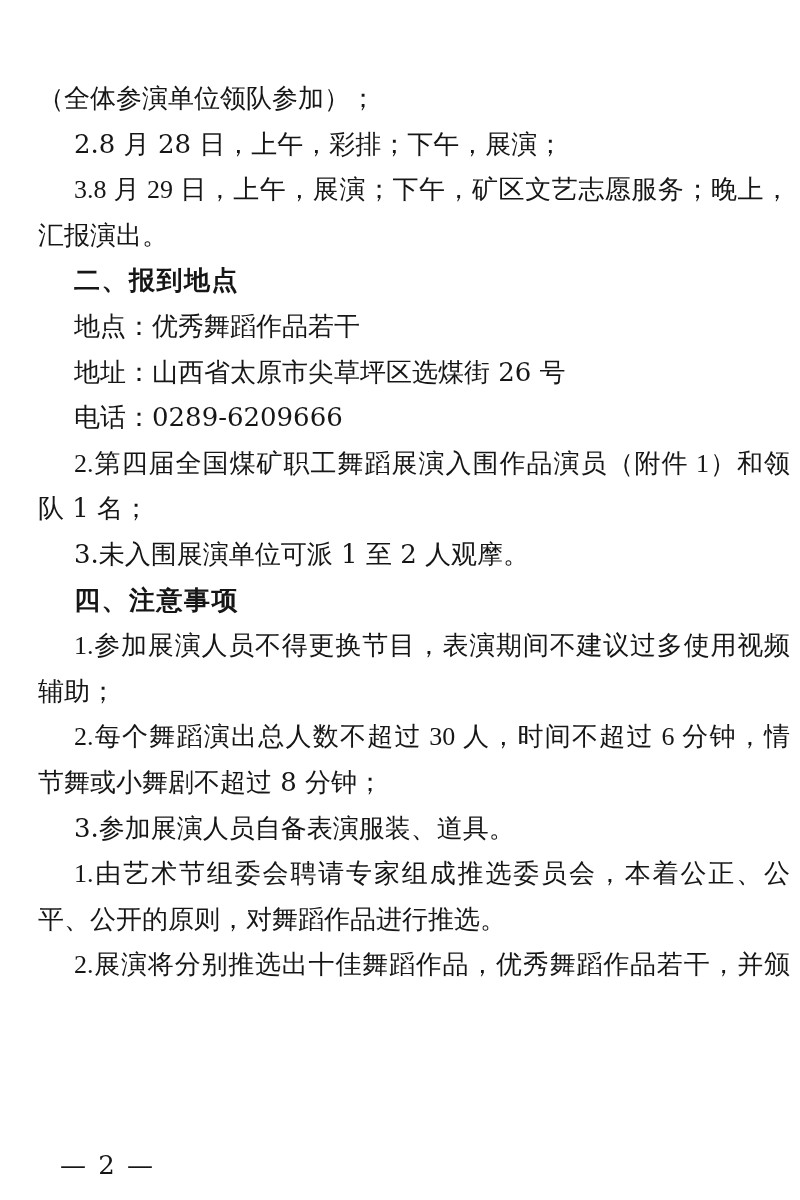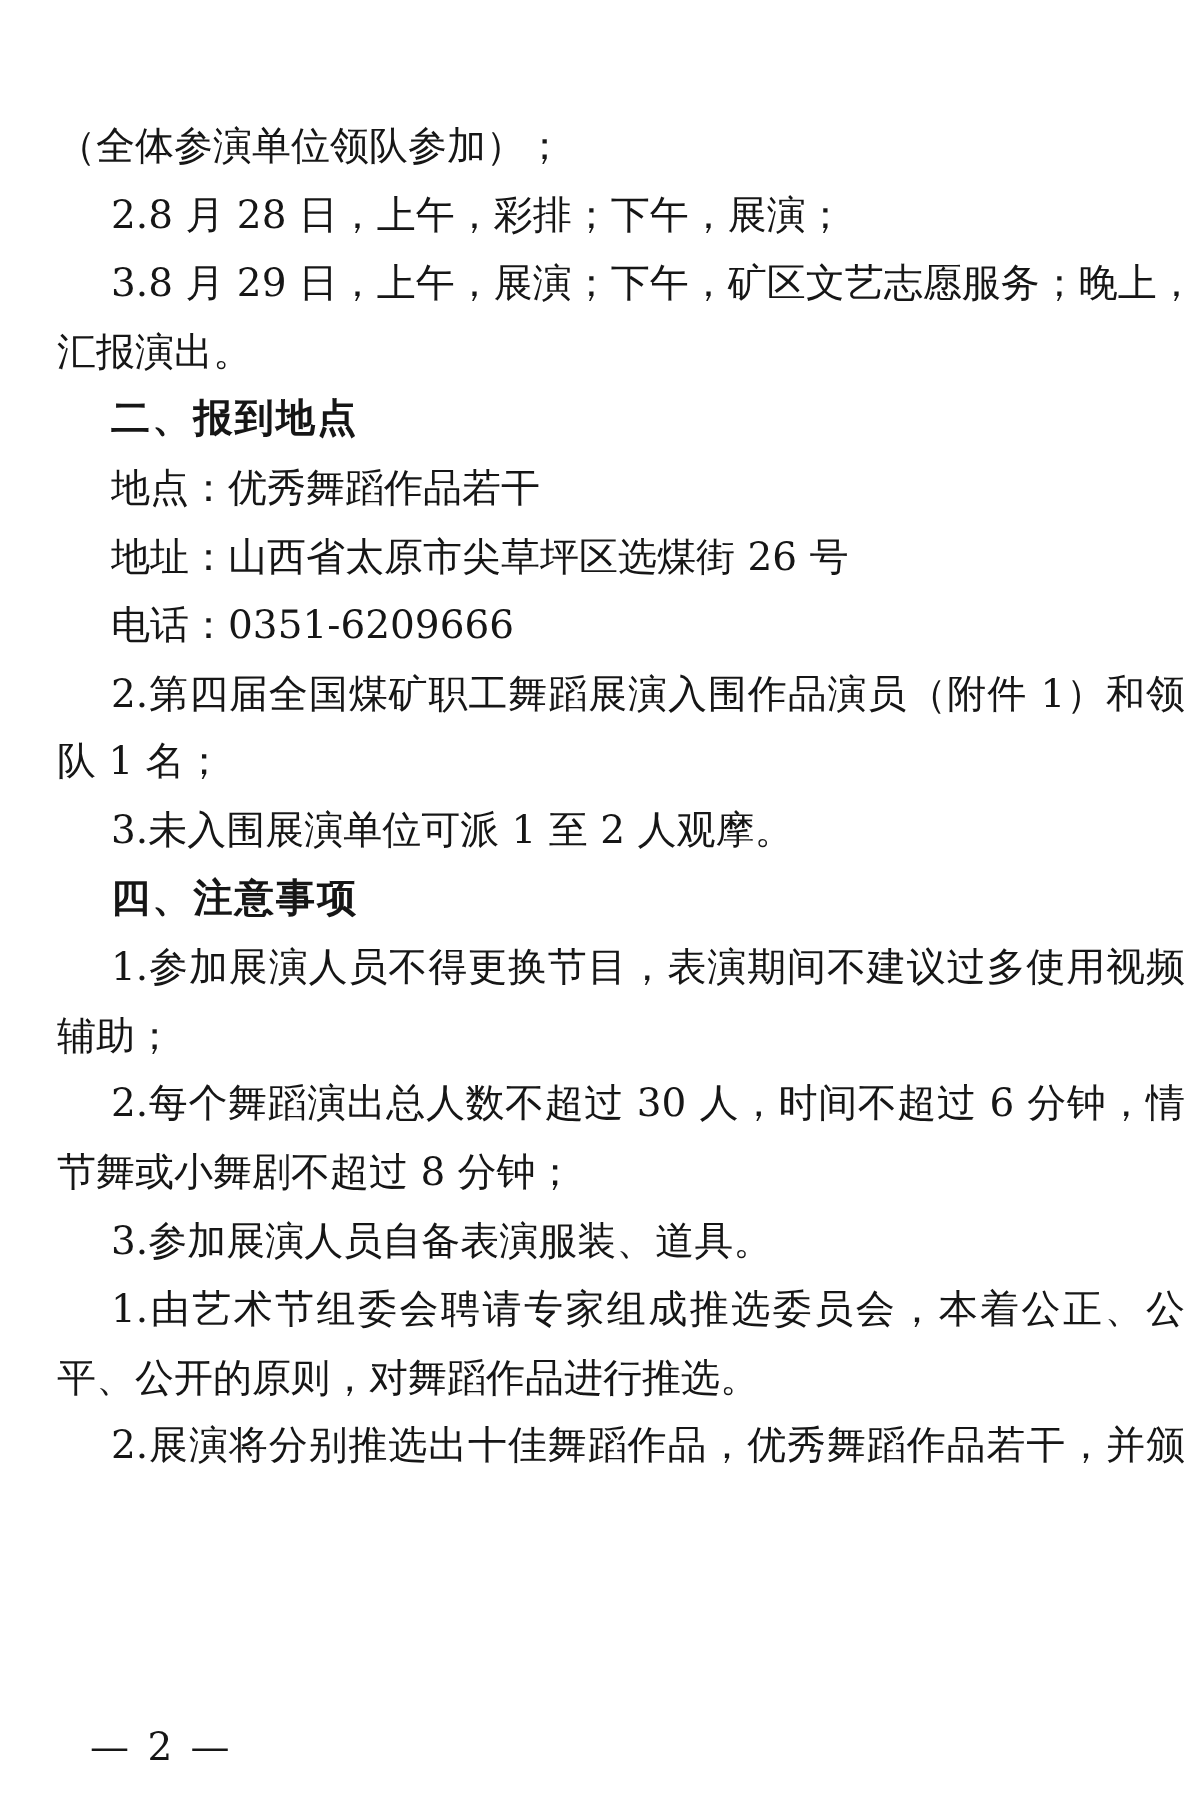--- a/index.html
+++ b/index.html
@@ -26,28 +26,29 @@
     height: 45.6px;
     line-height: 45.6px;
     font-size: 26px;
     white-space: nowrap;
     letter-spacing: 0;
   }
   .indent {
     padding-left: 36px;
   }
   .heading {
-    font-family: Liberation Mono, monospace;
+    font-family: Liberation Serif, serif;
     font-weight: 700;
     letter-spacing: 1.5px;
   }
   .stretch {
     text-align: justify;
     text-align-last: justify;
     text-justify: inter-character;
+    font-family: Liberation Serif, serif;
   }
   .footer {
     position: absolute;
     left: 60px;
     top: 1150px;
     font-size: 26px;
     letter-spacing: 2px;
     color: #161616;
   }
 </style>
@@ -56,21 +57,21 @@
 
 <div class="page">
   <div class="content">
     <div class="line">（全体参演单位领队参加）；</div>
     <div class="line indent">2.8 月 28 日，上午，彩排；下午，展演；</div>
     <div class="line indent stretch">3.8 月 29 日，上午，展演；下午，矿区文艺志愿服务；晚上，</div>
     <div class="line">汇报演出。</div>
     <div class="line indent heading">二、报到地点</div>
     <div class="line indent">地点：优秀舞蹈作品若干</div>
     <div class="line indent">地址：山西省太原市尖草坪区选煤街 26 号</div>
-    <div class="line indent">电话：0351-6209666</div>
+    <div class="line indent">电话：0289-6209666</div>
     <div class="line indent stretch">2.第四届全国煤矿职工舞蹈展演入围作品演员（附件 1）和领</div>
     <div class="line">队 1 名；</div>
     <div class="line indent">3.未入围展演单位可派 1 至 2 人观摩。</div>
     <div class="line indent heading">四、注意事项</div>
     <div class="line indent stretch">1.参加展演人员不得更换节目，表演期间不建议过多使用视频</div>
     <div class="line">辅助；</div>
     <div class="line indent stretch">2.每个舞蹈演出总人数不超过 30 人，时间不超过 6 分钟，情</div>
     <div class="line">节舞或小舞剧不超过 8 分钟；</div>
     <div class="line indent">3.参加展演人员自备表演服装、道具。</div>
     <div class="line indent stretch">1.由艺术节组委会聘请专家组成推选委员会，本着公正、公</div>

